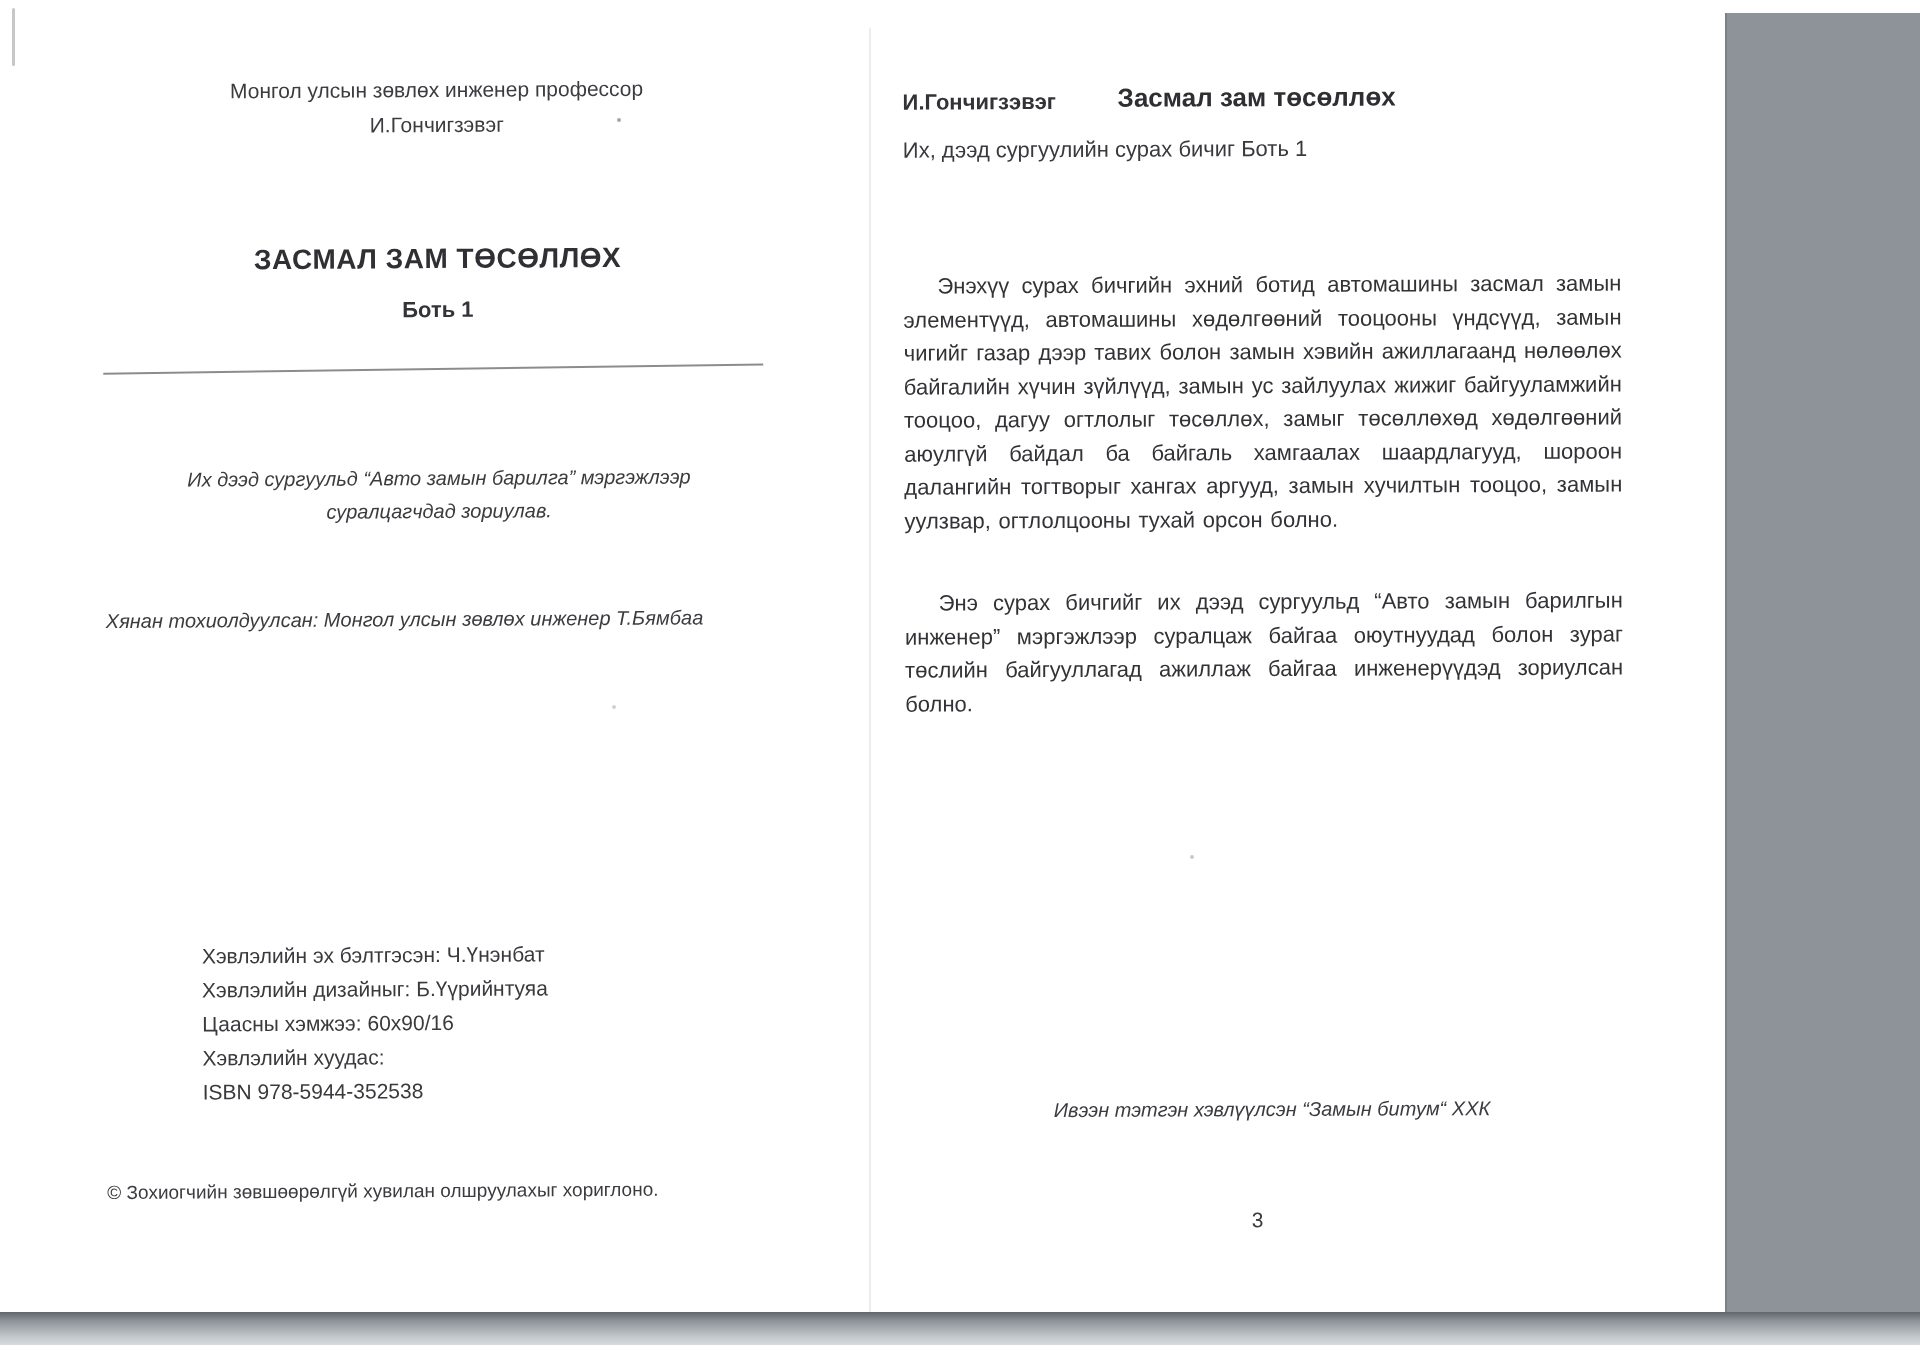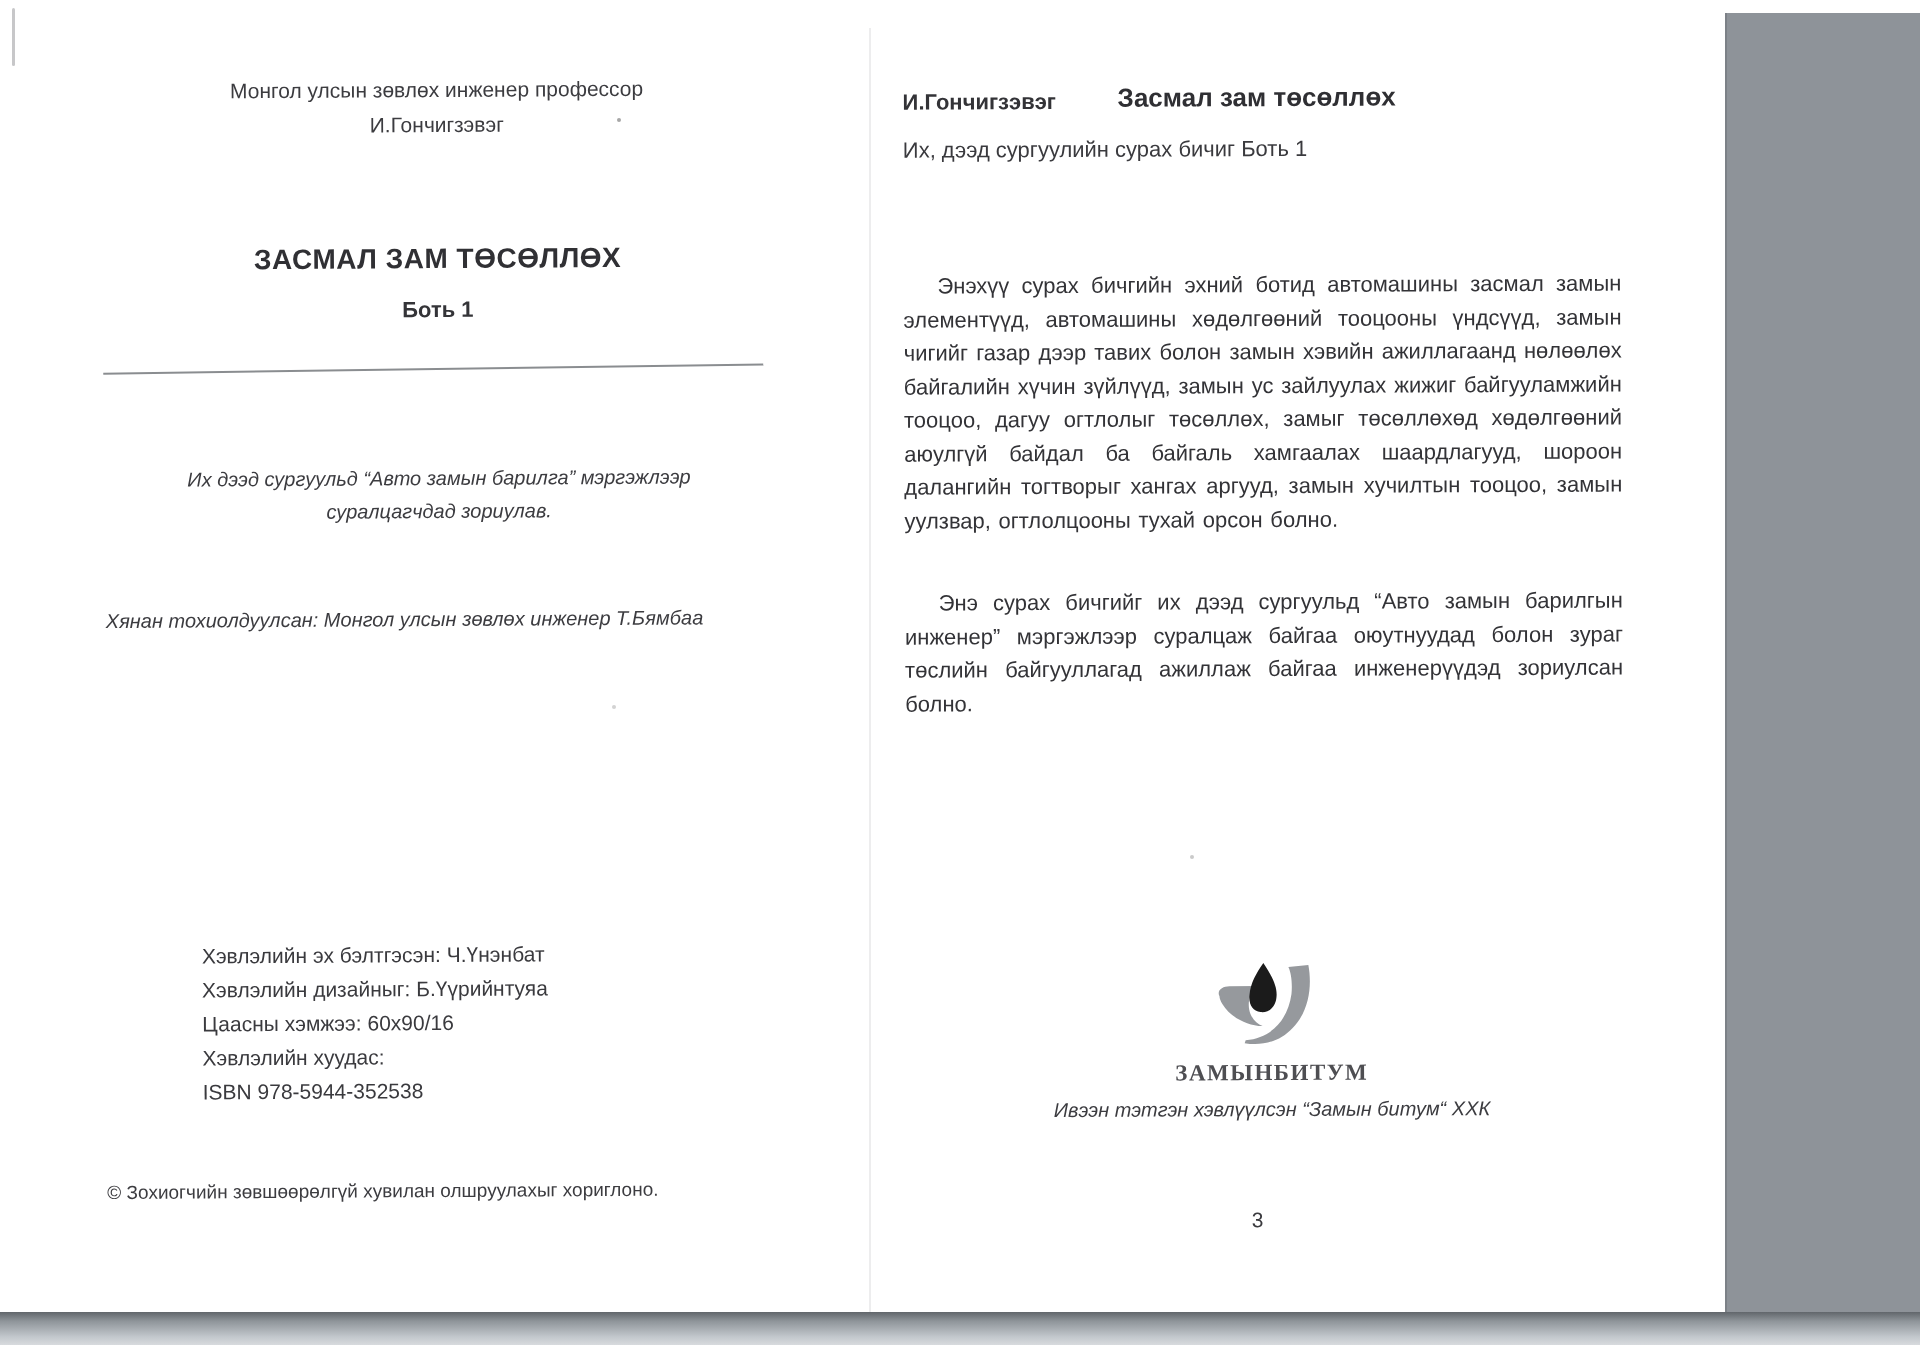--- a/index.html
+++ b/index.html
@@ -115,30 +115,17 @@
 </div>
 
 <div class="page page-right">
   <div class="abs hdr-author">И.Гончигзэвэг</div>
   <div class="abs hdr-title">Засмал зам төсөллөх</div>
   <div class="abs subtitle">Их, дээд сургуулийн сурах бичиг Боть 1</div>
 
   <div class="abs body-par par1">Энэхүү сурах бичгийн эхний ботид автомашины засмал замын элементүүд, автомашины хөдөлгөөний тооцооны үндсүүд, замын чигийг газар дээр тавих болон замын хэвийн ажиллагаанд нөлөөлөх байгалийн хүчин зүйлүүд, замын ус зайлуулах жижиг байгууламжийн тооцоо, дагуу огтлолыг төсөллөх, замыг төсөллөхөд хөдөлгөөний аюулгүй байдал ба байгаль хамгаалах шаардлагууд, шороон далангийн тогтворыг хангах аргууд, замын хучилтын тооцоо, замын уулзвар, огтлолцооны тухай орсон болно.</div>
   <div class="abs body-par par2">Энэ сурах бичгийг их дээд сургуульд “Авто замын барилгын инженер” мэргэжлээр суралцаж байгаа оюутнуудад болон зураг төслийн байгууллагад ажиллаж байгаа инженерүүдэд зориулсан болно.</div>
 
-  <div class="abs logo-wrap">
-    <span>
-      <svg width="124" height="96" viewBox="0 0 124 96" xmlns="http://www.w3.org/2000/svg">
-
-        <path d="M36 82 C62 80 78 62 82 36 C83 26 82 15 79 9 L99 7 C103 29 99 54 83 70 C70 84 52 88 35 85 Z" fill="#96999d"></path>
-
-        <path d="M10 38 C7 32 13 28 20 28 L48 28 C40 35 37 46 41 56 C43.5 62 48 66 53 68 C37 68 20 58 13 46 C11 43 10 40 10 38 Z" fill="#96999d"></path>
-
-        <path d="M54 5 C64 20 68 30 67 39 C66 50 58 55 51 54 C43 53 39 46 40 37 C41 25 47 15 54 5 Z" fill="#1b1b1b"></path>
-      </svg>
-    </span>
-    <div class="logo-text">ЗАМЫНБИТУМ</div>
-  </div>
 
   <div class="abs sponsor">Ивээн тэтгэн хэвлүүлсэн “Замын битум“ ХХК</div>
 
   <div class="abs page-num">3</div>
 </div>
 
 </body></html>

